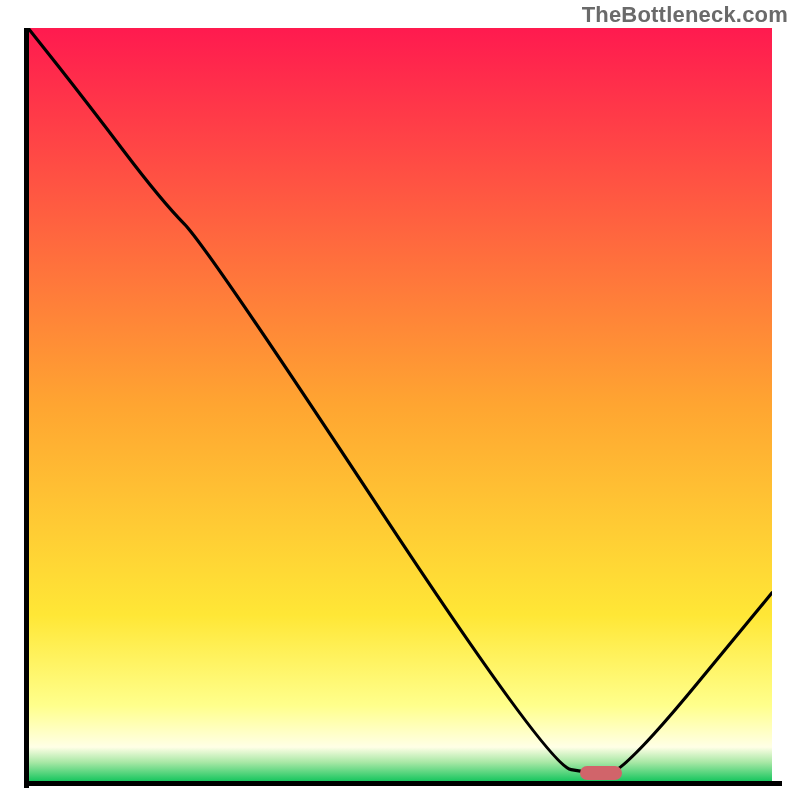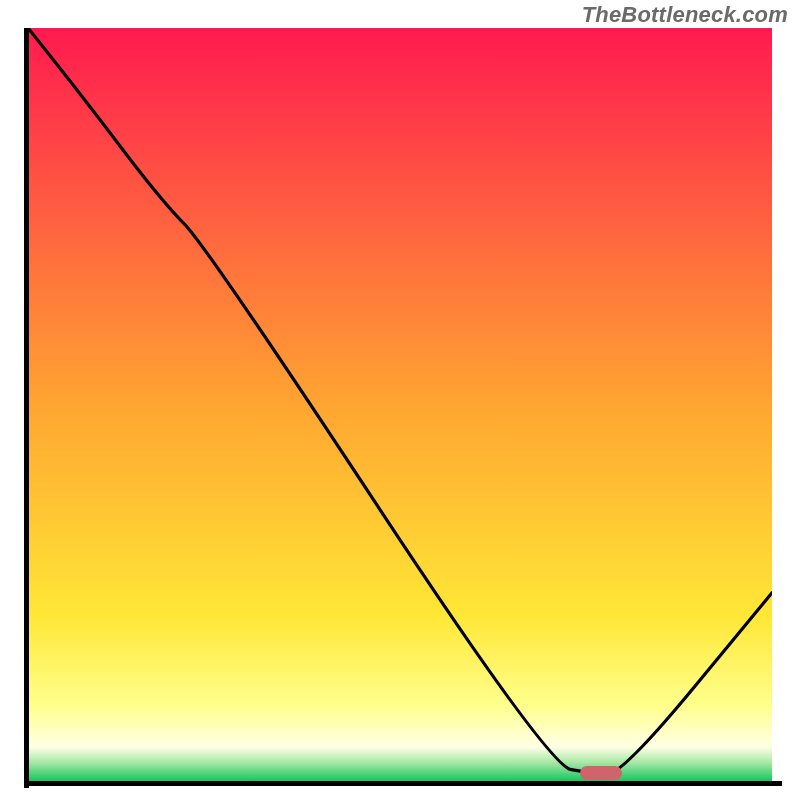--- a/index.html
+++ b/index.html
@@ -7,21 +7,20 @@
     padding: 0;
     width: 800px;
     height: 800px;
     background: #ffffff;
     font-family: Arial, Helvetica, sans-serif;
   }
   .chart-wrap {
     position: relative;
     width: 800px;
     height: 800px;
-    font-style: italic;
   }
   .watermark {
     position: absolute;
     top: 2px;
     right: 12px;
     font-size: 22px;
     font-weight: 600;
     color: #6a6a6a;
     letter-spacing: 0.2px;
     z-index: 5;

